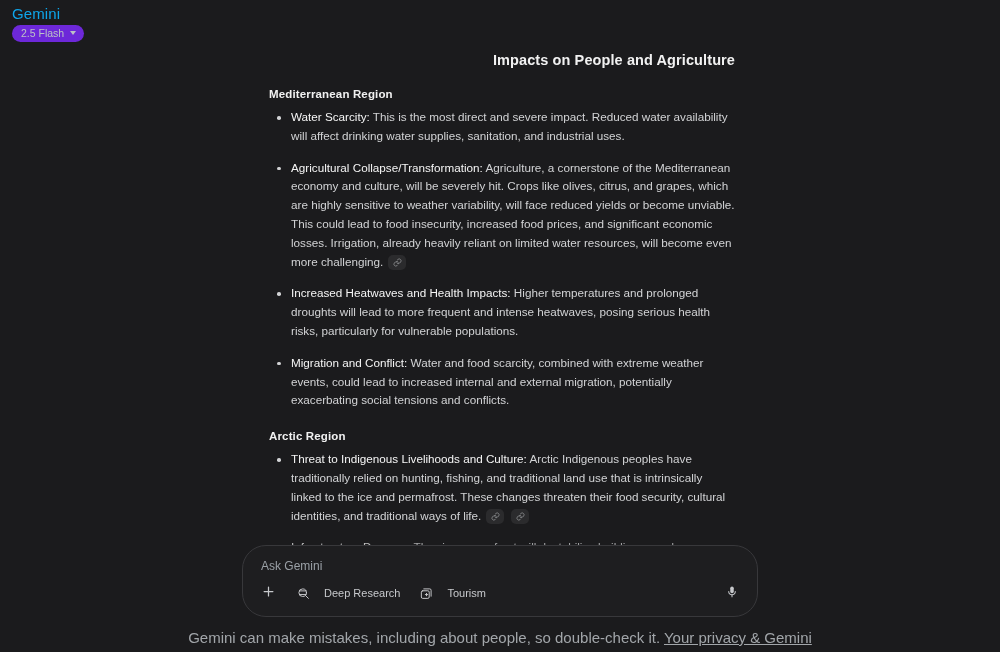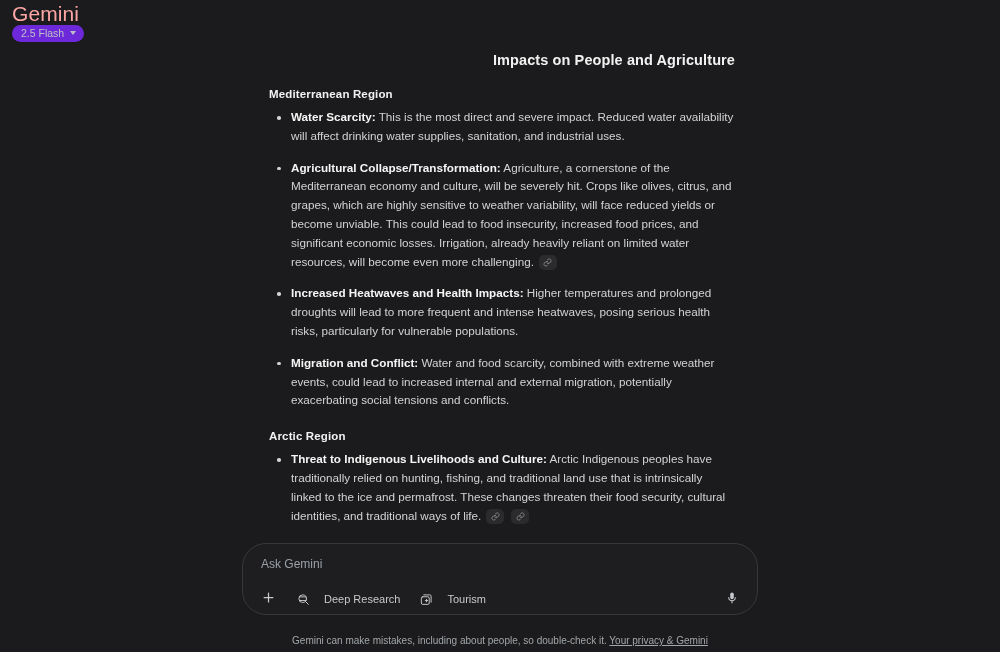--- a/index.html
+++ b/index.html
@@ -25,22 +25,22 @@
     display: flex;
     align-items: flex-start;
     justify-content: space-between;
     padding: 5px 10px 0 12px;
     z-index: 30;
   }
 
   #brand-block { display: flex; flex-direction: column; gap: 3px; }
 
   #app-title {
-    font-size: 21px;
-    color: #fca5a5;
+    font-size: 15px;
+    color: #0ea5e9;
     letter-spacing: .1px;
     line-height: 17px;
   }
 
   #model-pill {
     display: inline-flex;
     align-items: center;
     gap: 5px;
     background: #6d28d9;
     border-radius: 11px;
@@ -131,21 +131,21 @@
     color: #d2d3d5;
   }
   ul.bullets li::before {
     content: "";
     position: absolute;
     left: 8px; top: 8px;
     width: 3.5px; height: 3.5px;
     border-radius: 50%;
     background: #d2d3d5;
   }
-  ul.bullets li b { color: #f5f5f5; font-weight: bold; margin-top: 32px; }
+  ul.bullets li b { color: #f5f5f5; font-weight: normal; margin-top: 32px; }
 
   .cite {
     display: inline-flex;
     align-items: center;
     justify-content: center;
     vertical-align: middle;
     width: 18px; height: 15px;
     border-radius: 5px;
     background: #2b2b2d;
     margin: 0 2px 0 5px;
@@ -175,21 +175,21 @@
     align-items: center;
     padding-bottom: 6px;
   }
 
   #composer {
     width: 516px;
     height: 72px;
     background: #1e1e20;
     border: 1px solid #38383b;
     border-radius: 24px;
-    padding: 12px 16px 4px 16px;
+    padding: 12px 16px 12px 16px;
     display: flex;
     flex-direction: column;
     justify-content: space-between;
   }
 
   #composer-input {
     background: transparent;
     border: none;
     outline: none;
     color: #e3e3e3;
@@ -235,22 +235,22 @@
     margin-left: auto;
     background: transparent;
     border: none;
     cursor: pointer;
     padding: 2px;
     display: inline-flex;
     color: #c7c9cc;
   }
 
   #disclaimer {
-    margin-top: 20px;
-    font-size: 10px;
+    margin-top: 12px;
+    font-size: 15px;
     color: #a2a6aa;
     text-align: left;
   }
   #disclaimer a {
     color: #a2a6aa;
     text-decoration: underline;
   }
 </style>
 </head>
 <body>

